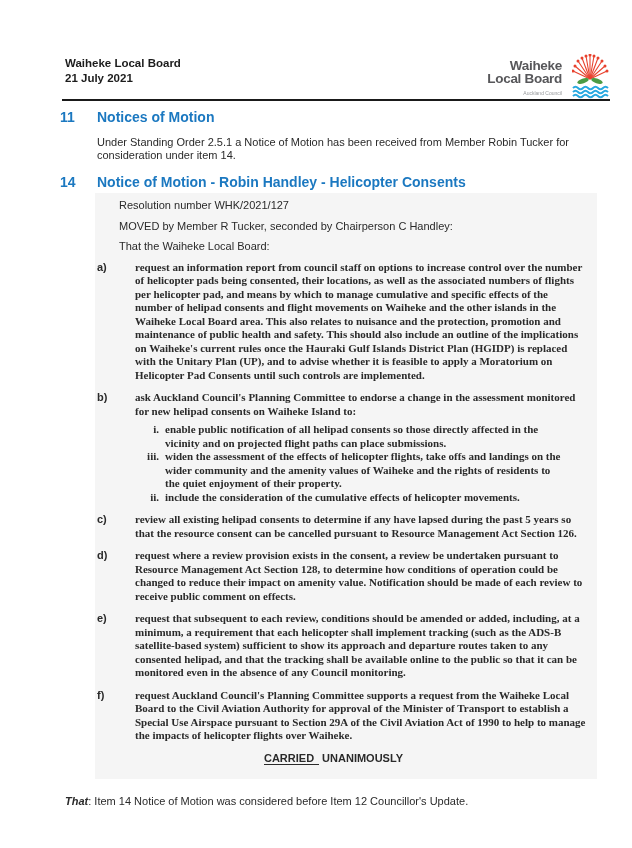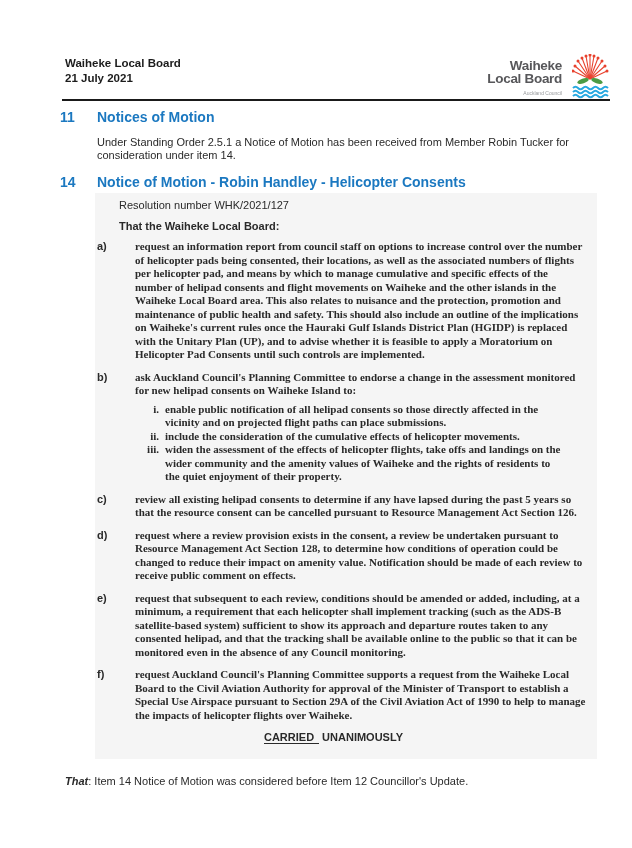--- a/index.html
+++ b/index.html
@@ -22,21 +22,21 @@
   
   .item{margin-top:10px;}
   .item-head{display:flex;margin-left:60px;color:var(--heading_blue,#1b78c0);
              font-weight:bold;font-size:14px;}
   .item-head .num{width:37px;}
   .body-text{margin:11px 0 13px 97px;width:480px;}
   
   .resolution-box{background:var(--resolution_bg,#f5f5f5);
     margin:4px 35px 0 95px;padding:6px 0 14px 2px;}
   .res-line{margin:0 0 7px 0;padding-left:22px;}
-  .res-line.bold{font-weight:bold;}
+  .res-line.bold{font-weight:normal;}
   .clauses{margin-top:6px;}
   .clause{display:flex;margin-bottom:9px;font-weight:bold;}
   .clabel{width:38px;flex:0 0 38px;}
   .cbody{flex:1;font-family:Liberation Serif, serif;}
   .ctext{width:452px;}
   .subclauses{margin-top:5px;}
   .subclause{display:flex;}
   .slabel{flex:0 0 24px;width:24px;text-align:right;margin-right:6px;}
   .stext{width:400px;}
   .carried{margin:4px 27px 0 0;text-align:center;font-weight:bold;}
@@ -116,20 +116,21 @@
   </section>
 
   <section class="item">
     <div class="item-head">
       <span class="num">14</span>
       <span class="title">Notice of Motion - Robin Handley - Helicopter Consents</span>
     </div>
 
     <div class="resolution-box">
       <p class="res-line">Resolution number WHK/2021/127</p>
+      <p class="res-line">MOVED by Member R Tucker, seconded by Chairperson C Handley:</p>
       <p class="res-line bold">That the Waiheke Local Board:</p>
 
       <div class="clauses">
 
         <div class="clause">
           <span class="clabel">a)</span>
           <div class="cbody">
               <div class="ctext">request an information report from council staff on options to increase control over the number of helicopter pads being consented, their locations, as well as the associated numbers of flights per helicopter pad, and means by which to manage cumulative and specific effects of the number of helipad consents and flight movements on Waiheke and the other islands in the Waiheke Local Board area. This also relates to nuisance and the protection, promotion and maintenance of public health and safety. This should also include an outline of the implications on Waiheke's current rules once the Hauraki Gulf Islands District Plan (HGIDP) is replaced with the Unitary Plan (UP), and to advise whether it is feasible to apply a Moratorium on Helicopter Pad Consents until such controls are implemented.</div>
             </div>
         </div>
@@ -137,27 +138,27 @@
         <div class="clause">
           <span class="clabel">b)</span>
           <div class="cbody">
             <div class="ctext">ask Auckland Council's Planning Committee to endorse a change in the assessment monitored for new helipad consents on Waiheke Island to:</div>
             <div class="subclauses">
               <div class="subclause">
                 <span class="slabel">i.</span>
                 <div class="stext">enable public notification of all helipad consents so those directly affected in the vicinity and on projected flight paths can place submissions.</div>
               </div>
               <div class="subclause">
+                <span class="slabel">iii.</span>
+                <div class="stext">widen the assessment of the effects of helicopter flights, take offs and landings on the wider community and the amenity values of Waiheke and the rights of residents to the quiet enjoyment of their property.</div>
+              </div>
+              <div class="subclause">
                 <span class="slabel">ii.</span>
                 <div class="stext">include the consideration of the cumulative effects of helicopter movements.</div>
               </div>
-              <div class="subclause">
-                <span class="slabel">iii.</span>
-                <div class="stext">widen the assessment of the effects of helicopter flights, take offs and landings on the wider community and the amenity values of Waiheke and the rights of residents to the quiet enjoyment of their property.</div>
-              </div>
             </div>
           </div>
         </div>
 
         <div class="clause">
           <span class="clabel">c)</span>
           <div class="cbody">
               <div class="ctext">review all existing helipad consents to determine if any have lapsed during the past 5 years so that the resource consent can be cancelled pursuant to Resource Management Act Section 126.</div>
             </div>
         </div>

